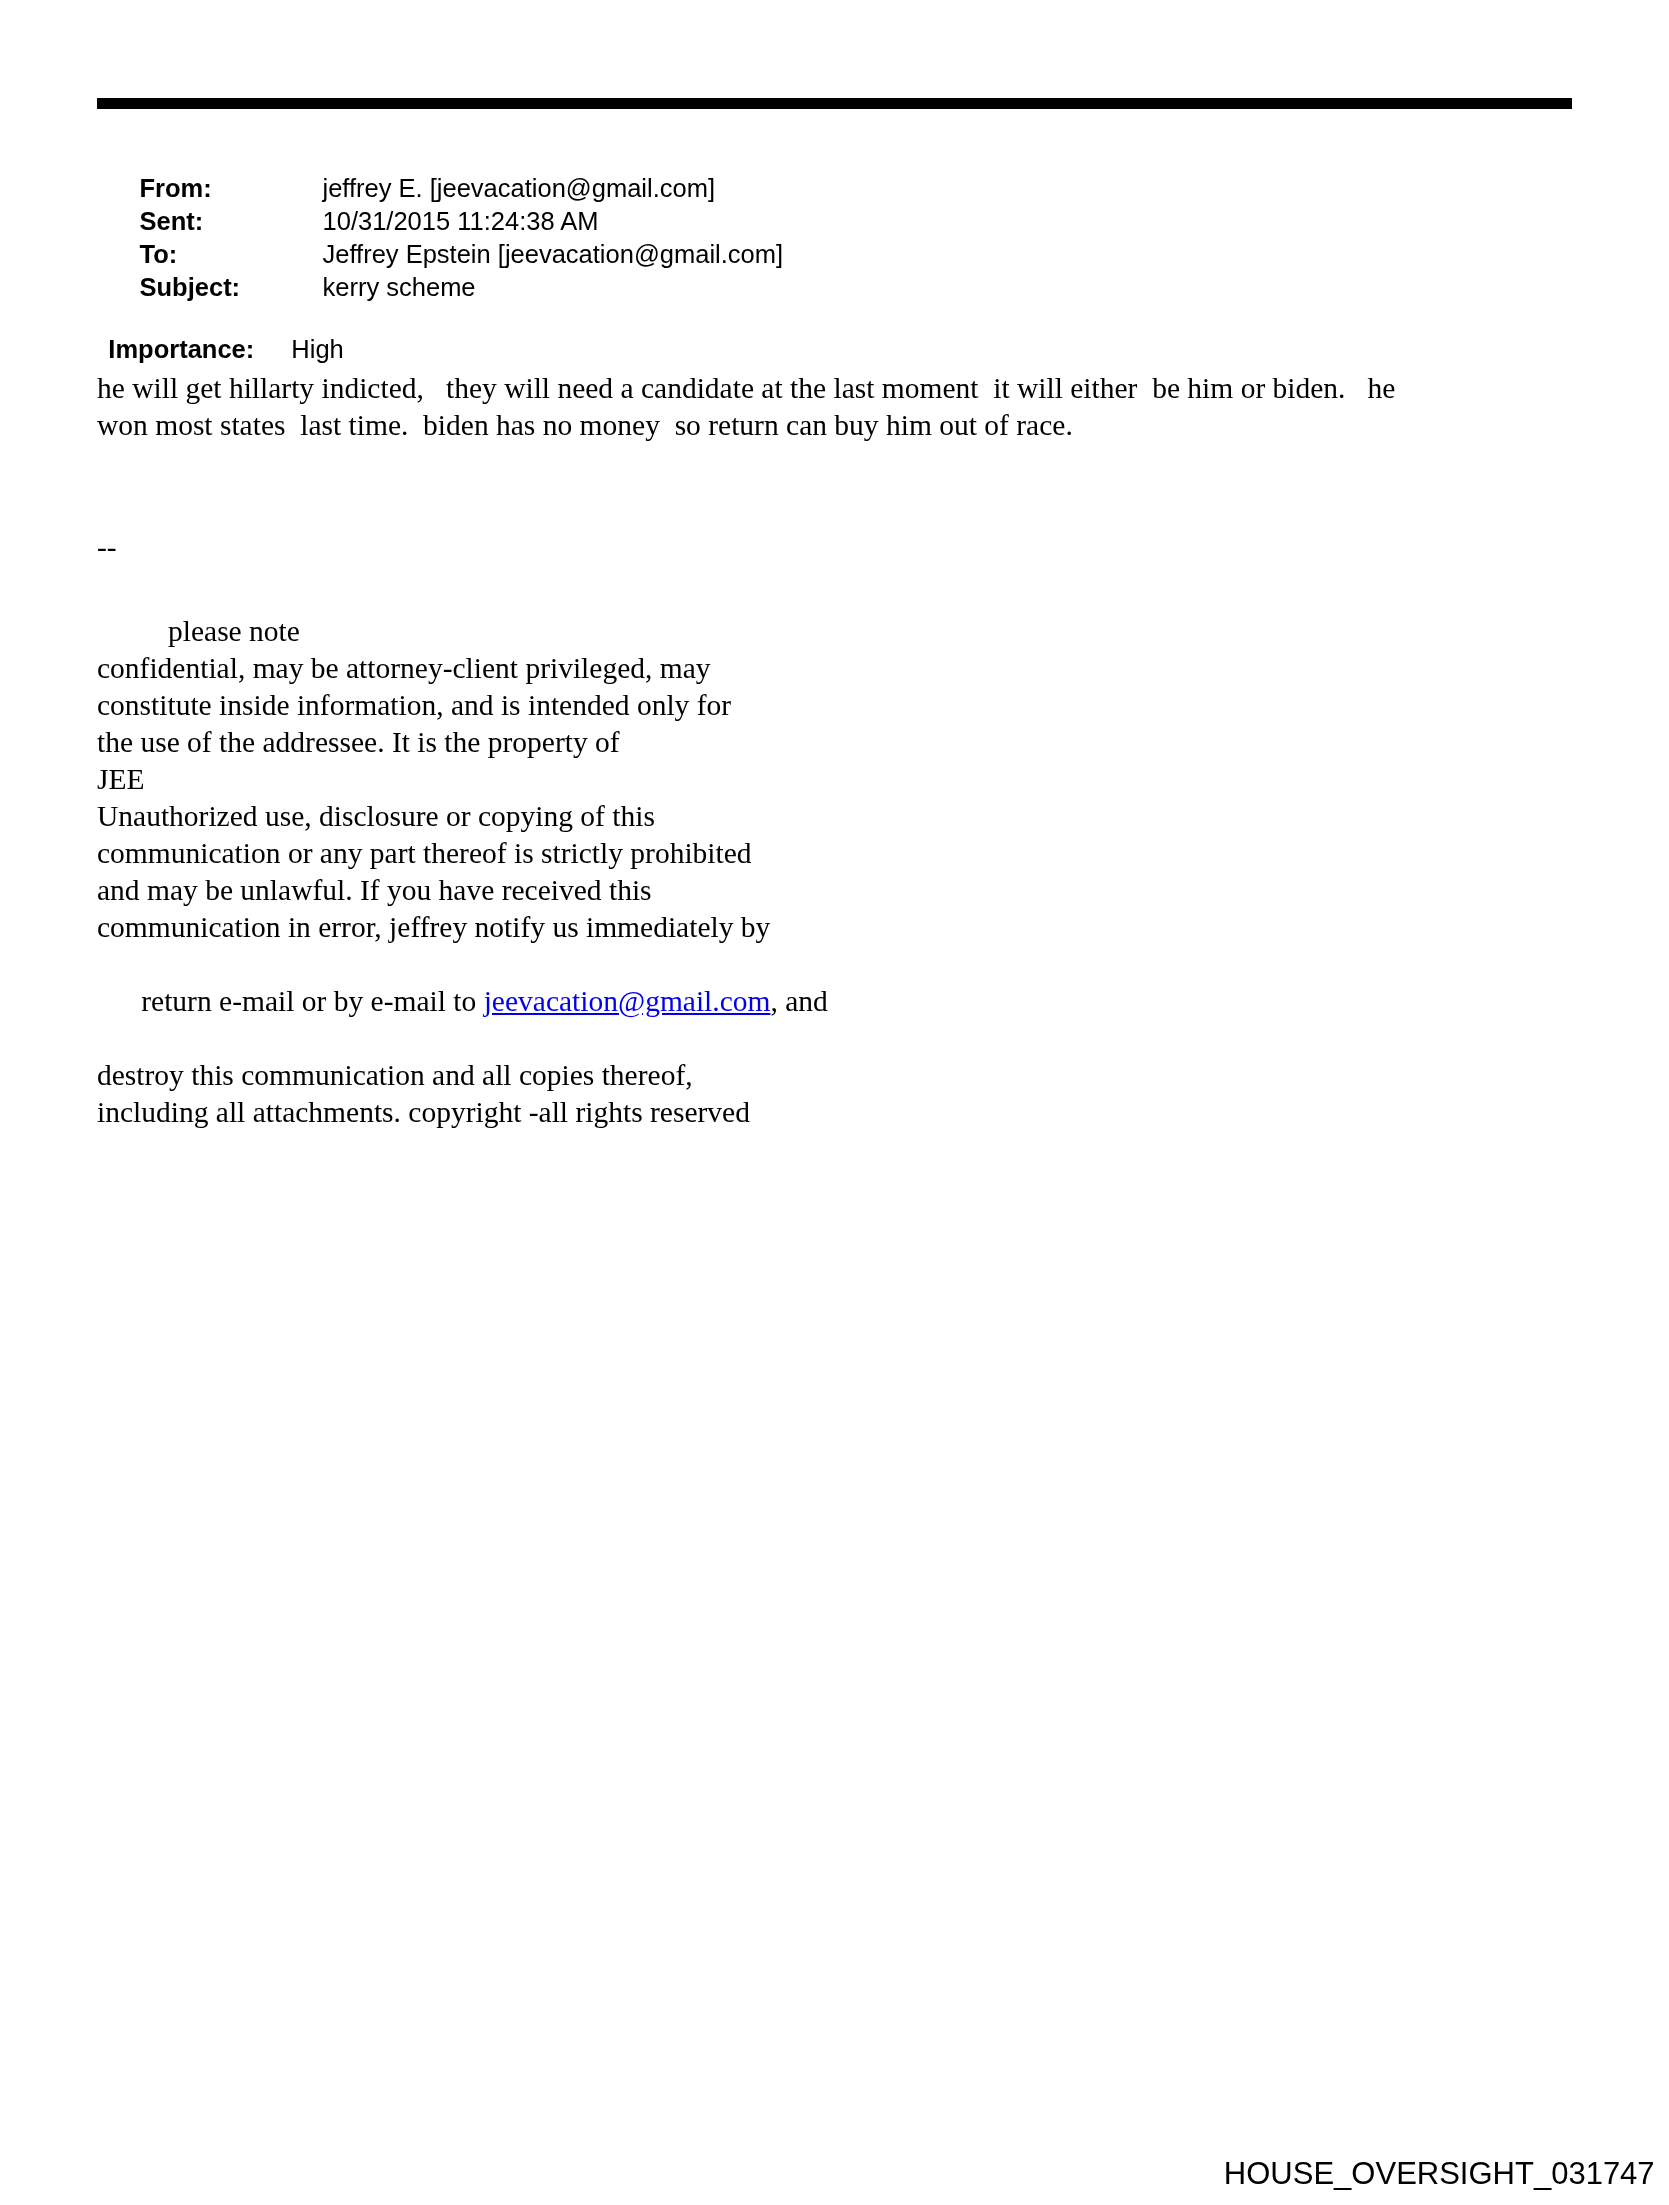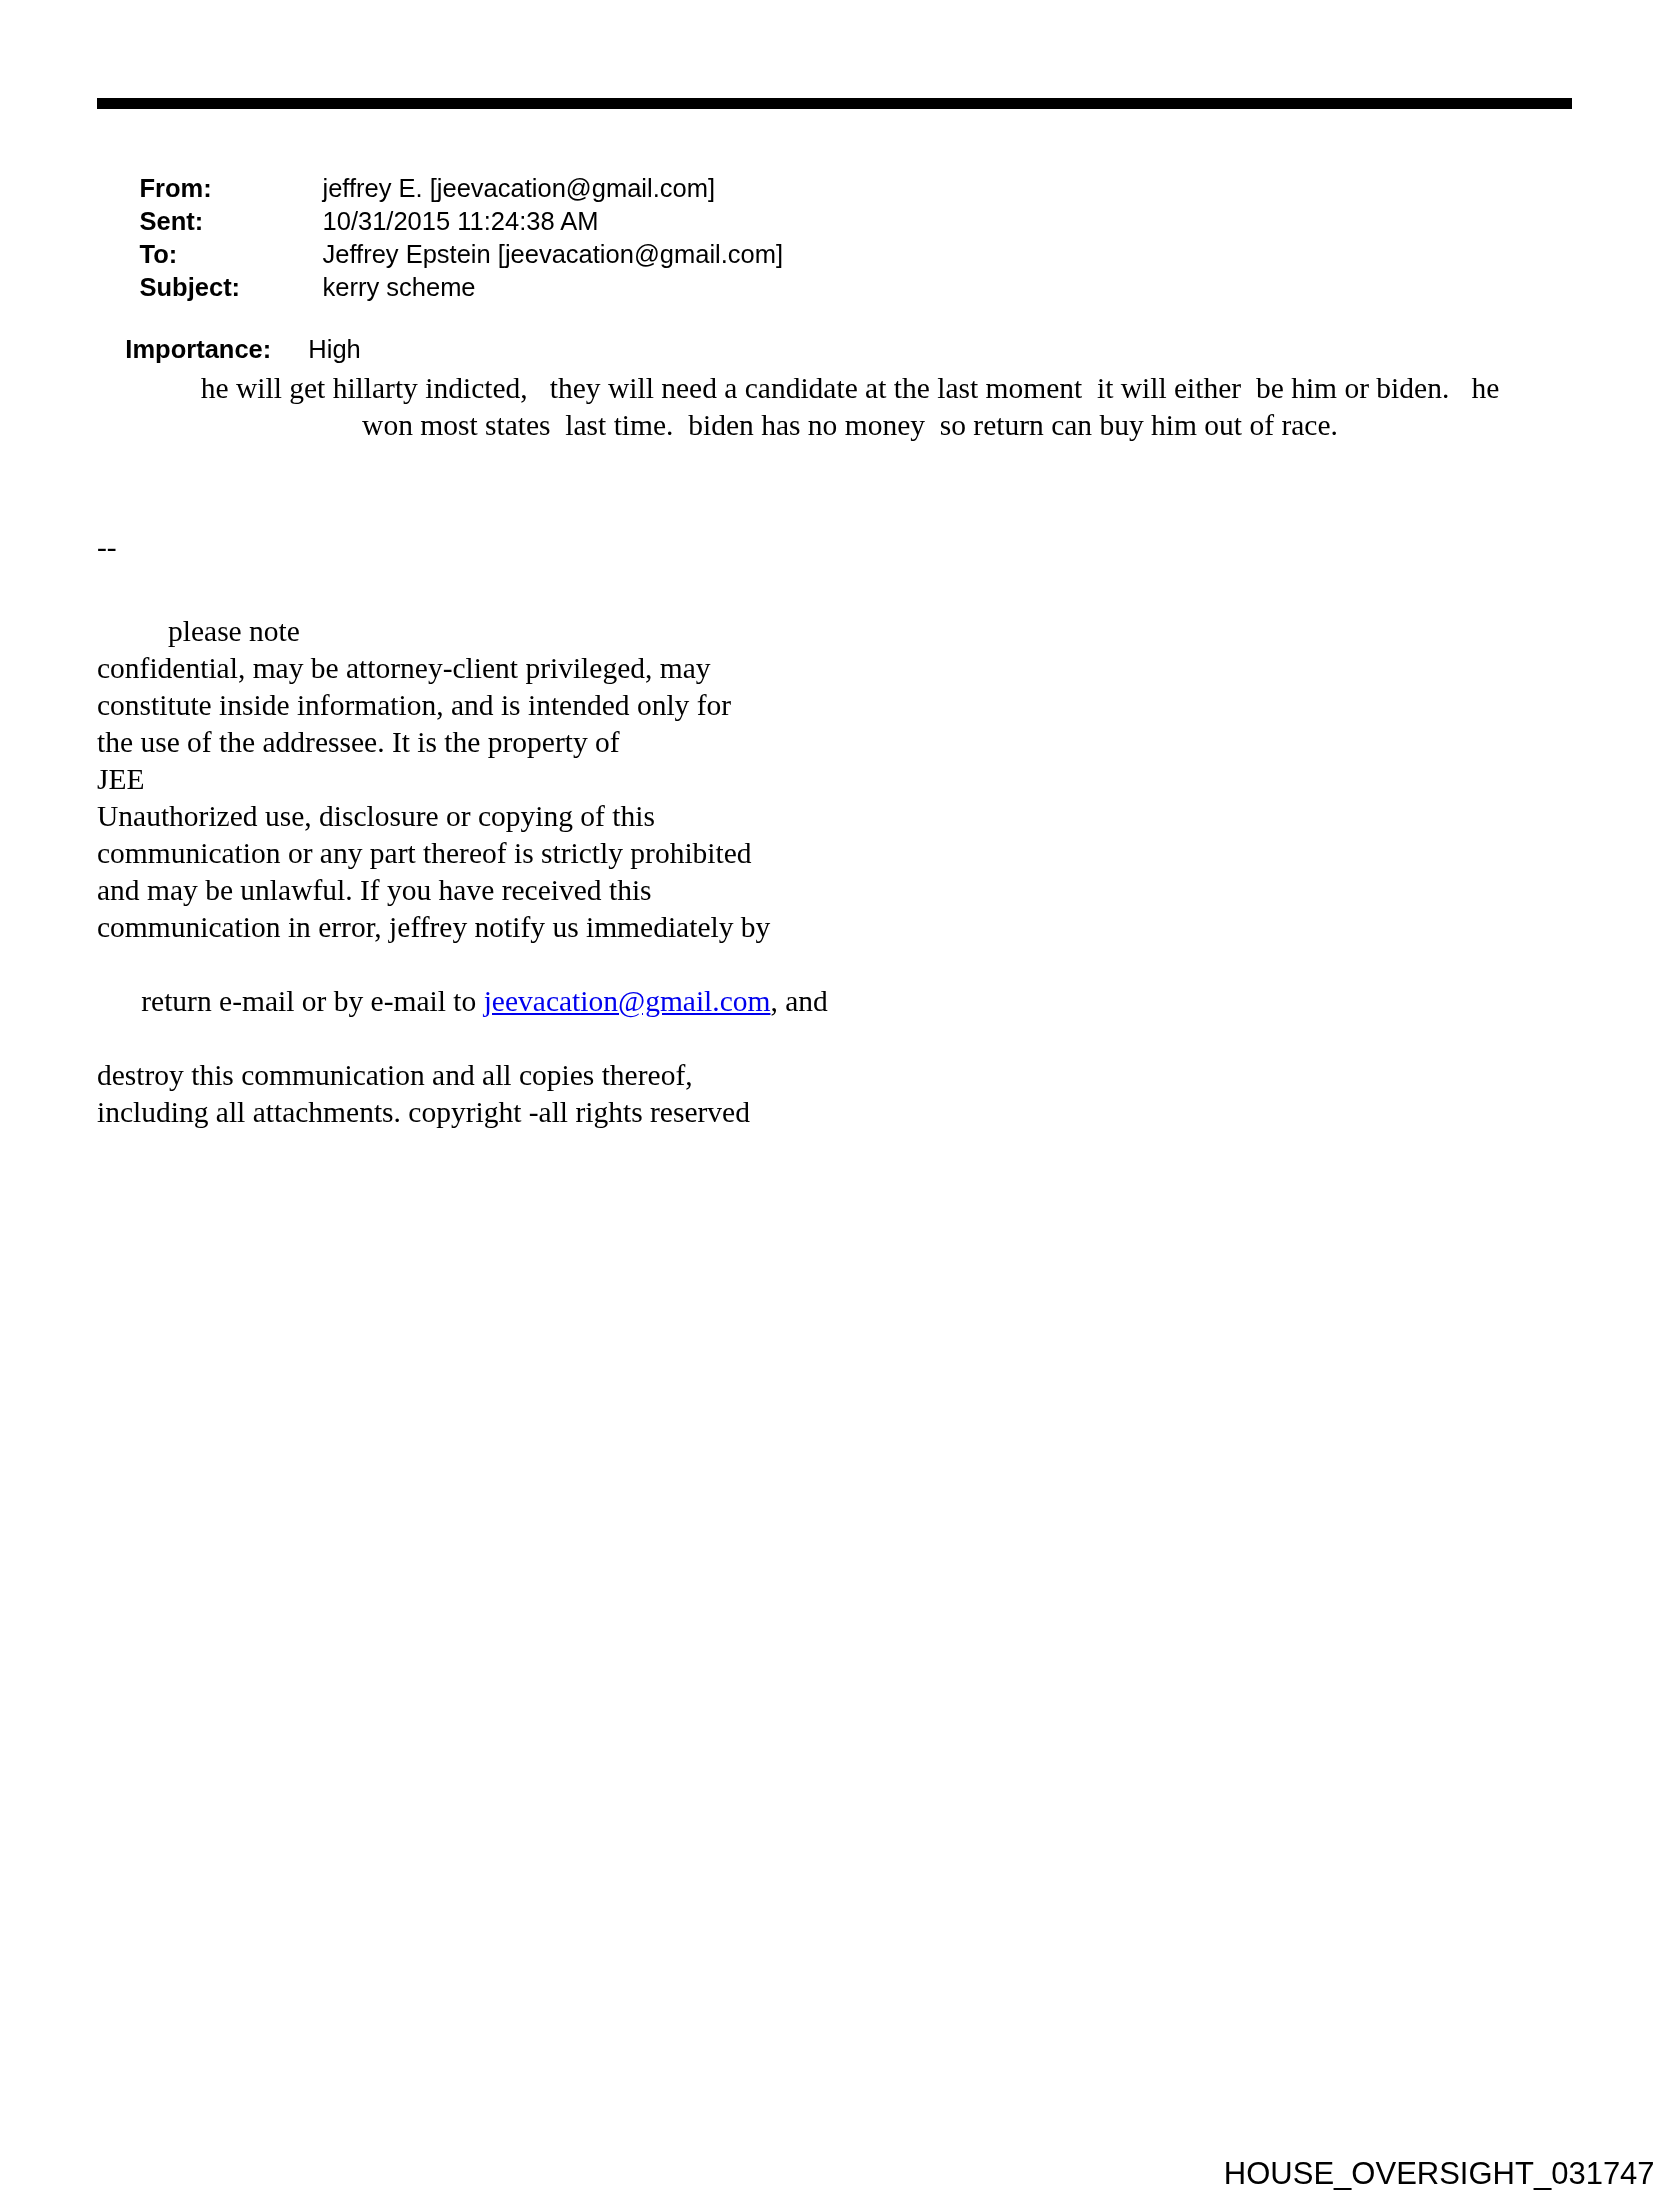--- a/index.html
+++ b/index.html
@@ -39,38 +39,38 @@
     white-space: pre;
   }
   .hlabel {
     display: inline-block;
     width: 183px;
     font-weight: bold;
   }
   .hvalue { font-weight: normal; }
   .importance-row {
     position: absolute;
-    left: 97px;
+    left: 80px;
     top: 300px;
     height: 33px;
     line-height: 33px;
     font-family: "Liberation Sans", sans-serif;
     font-size: 25.5px;
     white-space: pre;
   }
   .body-text {
     position: absolute;
     left: 97px;
     top: 370px;
     width: 1506px;
     font-family: "Liberation Serif", serif;
     font-size: 29.5px;
     line-height: 37px;
   }
-  .body-line { white-space: pre; text-align: center; }
+  .body-line { white-space: pre; }
   .signature {
     position: absolute;
     left: 97px;
     top: 529px;
     width: 982px;
     font-family: "Liberation Serif", serif;
     font-size: 29.5px;
     line-height: 37px;
   }
   .sig-line { white-space: pre; }

